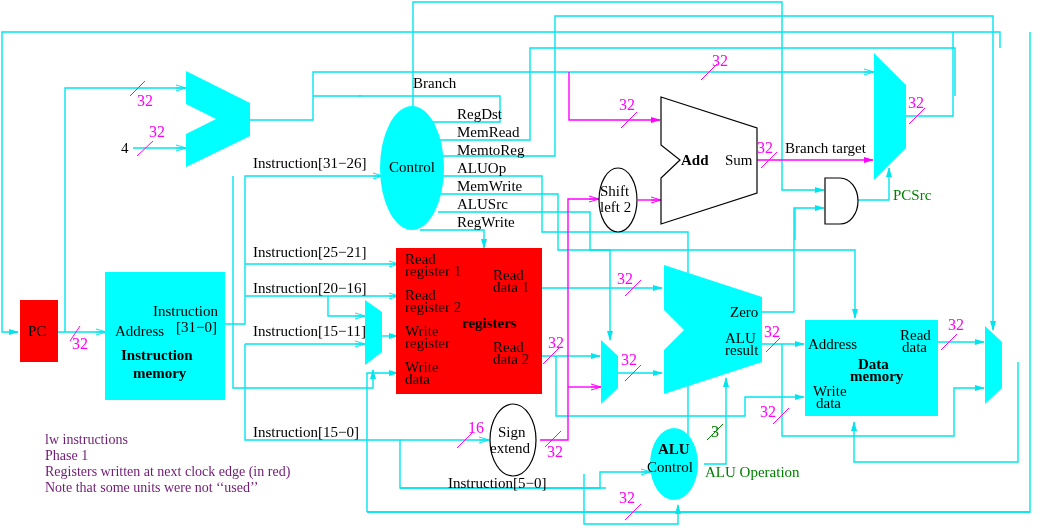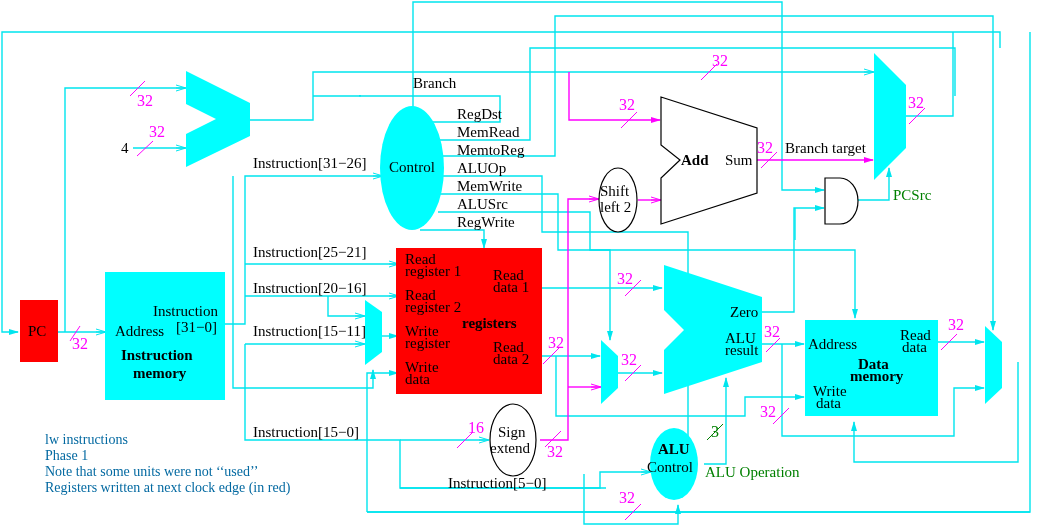--- a/index.html
+++ b/index.html
@@ -10,21 +10,21 @@
   .tk { stroke: #ff00ff; stroke-width: 1; }
   .tkg { stroke: #008000; stroke-width: 1; }
   .cy { fill: #00ffff; }
   .rd { fill: #ff0000; }
   .ol { fill: #ffffff; stroke: #000000; stroke-width: 1.2; }
   .t { font-family: "Liberation Serif", serif; font-size: 15px; fill: #000; }
   .tb { font-family: "Liberation Serif", serif; font-size: 15px; font-weight: bold; fill: #000; }
   .tm { font-family: "Liberation Serif", serif; font-size: 16px; fill: #ff00ff; }
   .tg { font-family: "Liberation Serif", serif; font-size: 15px; fill: #008000; }
   .tgs { font-family: "Liberation Serif", serif; font-size: 16px; fill: #008000; }
-  .note { position: absolute; left: 45px; top: 432px; font-family: "Liberation Serif", serif; font-size: 14px; line-height: 16px; color: #0369a1; }
+  .note { position: absolute; left: 45px; top: 432px; font-family: "Liberation Serif", serif; font-size: 14px; line-height: 16px; color: #701a75; }
   .note div { white-space: nowrap; }
 </style>
 </head>
 <body>
 
 <svg width="1040" height="530" viewBox="0 0 1040 530">
   <defs>
     <marker id="ac" markerWidth="10" markerHeight="8" refX="9" refY="4" orient="auto" markerUnits="userSpaceOnUse">
       <path d="M0,1 L10,4 L0,7 Z" fill="#00e5ee"></path>
     </marker>
@@ -235,15 +235,15 @@
     <line class="tkg" x1="707" y1="440" x2="723" y2="424"></line>
     <text class="tgs" x="711" y="437">3</text>
     <line class="tk" x1="625" y1="520" x2="641" y2="504"></line>
     <text class="tm" x="619" y="503">32</text>
   </g>
 </svg>
 
 <div class="note">
   <div>lw instructions</div>
   <div>Phase 1</div>
+  <div>Registers  written at next clock edge (in red)</div>
   <div>Note that some units were not ‘‘used’’</div>
-  <div>Registers  written at next clock edge (in red)</div>
 </div>
 
 </body></html>

